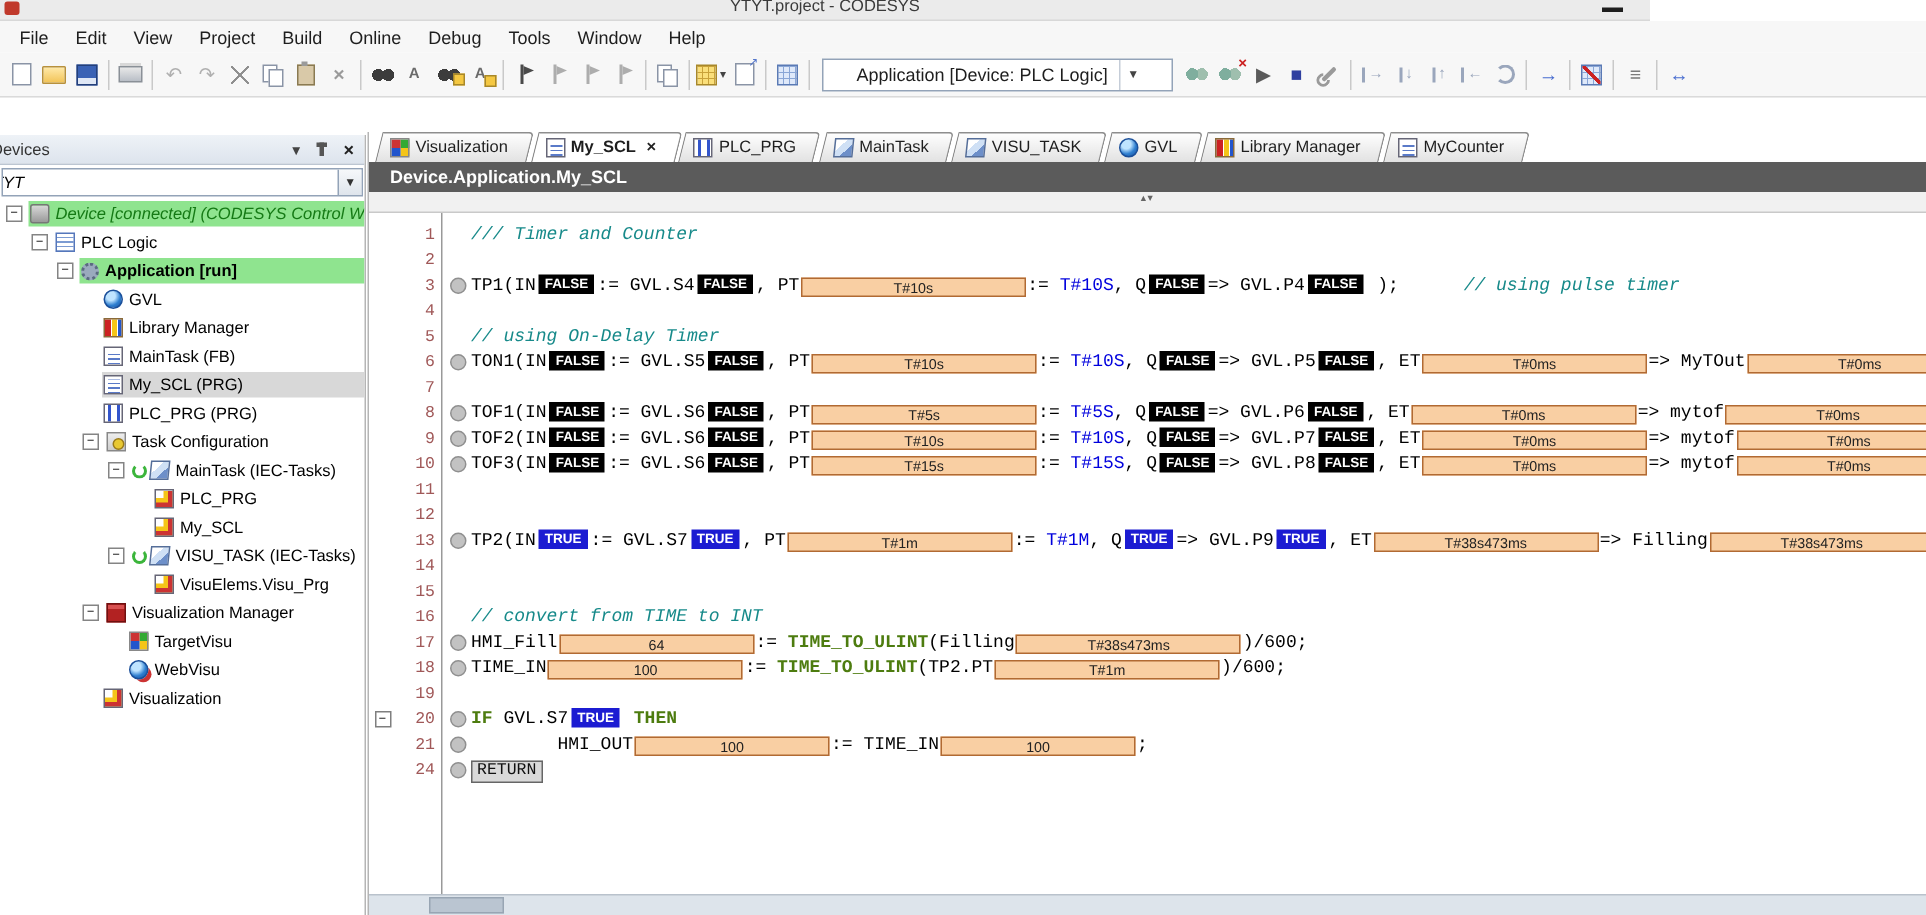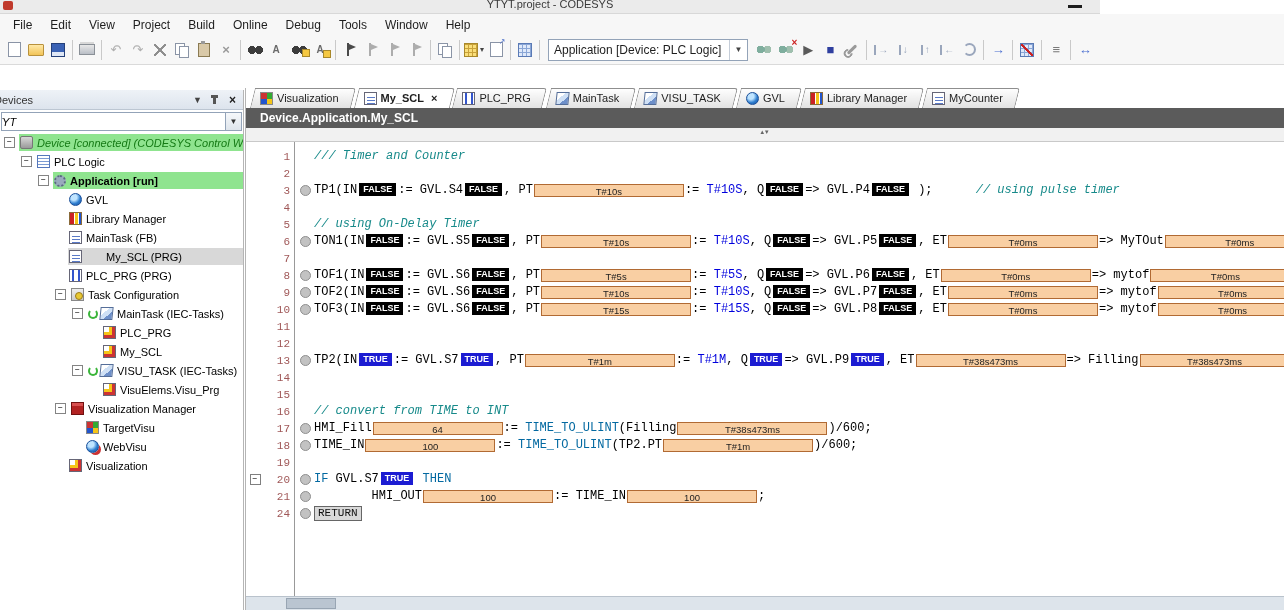--- a/index.html
+++ b/index.html
@@ -48,42 +48,42 @@
   .s-grid-y{width:12px;height:12px;border:1px solid #a8882a;background:repeating-linear-gradient(0deg,transparent 0 3px,#c9a23a 3px 4px),repeating-linear-gradient(90deg,#fadf7a 0 3px,#c9a23a 3px 4px);}
   .s-grid-b,.s-force{width:12px;height:12px;border:1px solid #5a7ab5;background:repeating-linear-gradient(0deg,transparent 0 3px,#8aa6d6 3px 4px),repeating-linear-gradient(90deg,#dfe9fa 0 3px,#8aa6d6 3px 4px);position:relative;}
   .s-force::after{content:"";position:absolute;inset:0;background:linear-gradient(45deg,transparent 45%,#cc2222 45% 58%,transparent 58%);}
   .caret{font-size:8px;color:#444;margin-left:2px;}
   .s-gears,.s-gears-x{width:16px;height:11px;position:relative;background:radial-gradient(circle at 30% 50%,#7fae9e 0 4px,transparent 4px),radial-gradient(circle at 70% 50%,#9fbfae 0 4px,transparent 4px);}
   .s-gears-x::after{content:"\00d7";position:absolute;right:-3px;top:-7px;color:#cc2222;font:bold 10px "Liberation Sans",sans-serif;}
   .s-wrench{width:12px;height:3px;background:#9a9a9a;transform:rotate(-45deg);border-radius:2px;position:relative;}
   .s-wrench::after{content:"";position:absolute;left:-4px;top:-3px;width:5px;height:5px;border:2px solid #9a9a9a;border-radius:50%;border-right-color:transparent;}
   .s-step{border-left:2px solid #9aa6bc;padding-left:2px;font-size:10px;color:#9aa6bc;line-height:1;}
   .s-reset{width:9px;height:9px;border:2px solid #9aa6bc;border-left-color:transparent;border-radius:50%;}
-  .appcombo{height:20px;border:1px solid #93a3b8;background:#fff;display:flex;align-items:center;font-size:12px;padding:0 5px;margin:0 5px;color:#1e1e1e;}
+  .appcombo{height:20px;border:1px solid #93a3b8;background:#fff;display:flex;align-items:center;font-size:12px;padding:0 22px;margin:0 5px;color:#1e1e1e;}
   .appcombo .dd{margin-left:8px;font-size:8px;color:#444;border-left:1px solid #c5cdd8;padding-left:4px;height:100%;display:flex;align-items:center;}
   
   .devpanel{position:absolute;left:0;top:90px;width:243px;bottom:0;background:#fff;border-right:1px solid #b5b5b5;overflow:hidden;}
   .devheader{height:19px;background:linear-gradient(#eef2f7,#dde4ed);border-bottom:1px solid #bcc6d2;display:flex;align-items:center;font-size:11px;color:#333;overflow:hidden;}
   .devheader .ht{margin-left:-6px;white-space:nowrap;}
   .devheader .hsp{flex:1;}
   .hicon{margin:0 5px;color:#444;font-size:9px;}
   .pinicon{width:3px;height:9px;background:#555;margin:0 6px;position:relative;}
   .pinicon::before{content:"";position:absolute;left:-2px;top:0;width:7px;height:3px;background:#555;}
   .hclose{font:bold 12px "Liberation Sans",sans-serif;color:#222;margin:0 7px;}
   .devcombo{height:17px;margin:2px 1px;border:1px solid #93a3b8;background:#fff;display:flex;align-items:center;overflow:hidden;}
   .devcombo .val{font-size:11px;font-style:italic;margin-left:-14px;white-space:nowrap;flex:1;}
   .devcombo .ddb{width:15px;height:100%;border-left:1px solid #93a3b8;background:linear-gradient(#f6f8fa,#dfe5ec);display:flex;align-items:center;justify-content:center;font-size:8px;color:#333;flex:none;}
   .tree{margin-top:2px;}
   .trow{height:19px;display:flex;align-items:center;font-size:11px;white-space:nowrap;}
   .tind{flex:none;}
   .expander{width:9px;height:9px;flex:none;border:1px solid #848484;background:#fff;font:8px/7px "DejaVu Sans Mono",monospace;text-align:center;color:#222;margin-right:4px;}
   .noexp{width:13px;flex:none;}
   .hlwrap{flex:1;display:flex;align-items:center;height:17px;padding-left:1px;overflow:hidden;}
   .hl-green{background:#8fe48f;}
-  .hl-sel{background:#d8d8d8;gap:20px;}
+  .hl-sel{background:#d8d8d8;}
   .tlabel{overflow:hidden;}
   .lab-conn{color:#157a15;font-style:italic;}
   .lab-bold{font-weight:bold;}
   
   .ti{display:inline-block;width:13px;height:13px;margin-right:4px;flex:none;box-sizing:border-box;}
   .ti-device{background:linear-gradient(#d8d8d8,#9a9a9a);border:1px solid #777;border-radius:2px;}
   .ti-plc-logic{background:repeating-linear-gradient(180deg,#fff 0 2px,#7c9bd2 2px 3px);border:1px solid #5577bb;}
   .ti-gear{width:12px;height:12px;border-radius:50%;background:#9aaabd;border:2px dotted #5a6a80;}
   .ti-globe{border-radius:50%;background:radial-gradient(circle at 35% 30%,#bfe4ff 0 3px,#2f7fd0 60%,#1a4f9a);border:1px solid #1a4f9a;}
   .ti-books{background:linear-gradient(90deg,#cc2222 0 4px,#fff 4px 5px,#f5c518 5px 8px,#fff 8px 9px,#2255cc 9px 13px);border:1px solid #8a6a3a;}
@@ -112,21 +112,21 @@
   .codearea{flex:1;position:relative;background:#fff;overflow:hidden;padding-top:6px;}
   .codearea::before{content:"";position:absolute;left:48px;top:0;bottom:0;width:1px;background:#999;}
   .code-row{display:flex;height:17px;align-items:center;}
   .fold{width:18px;flex:none;display:flex;justify-content:center;align-items:center;}
   .foldbox{width:9px;height:9px;border:1px solid #7f7f7f;background:#fff;font:8px/7px "DejaVu Sans Mono",monospace;text-align:center;color:#222;}
   .lnum{width:26px;flex:none;text-align:right;padding-right:6px;font:11px "Liberation Mono",monospace;color:#a05858;}
   .bpc{width:18px;flex:none;display:flex;align-items:center;justify-content:center;}
   .bpdot{width:9px;height:9px;border-radius:50%;background:#c2c2c2;border:1px solid #8f8f8f;}
   .lct{flex:1;white-space:pre;font:12px/17px "Liberation Mono",monospace;overflow:hidden;color:#000;}
   .tk-c{color:#178a8a;font-style:italic;}
-  .tk-k{color:#0369a1;font-weight:normal;}
+  .tk-k{color:#4d7c0f;font-weight:bold;}
   .tk-l{color:#0000dd;}
   .monb{display:inline-block;font:bold 9px/11px "Liberation Sans",sans-serif;color:#fff;padding:1px 4px;margin:0 2px;vertical-align:1px;}
   .monb.f{background:#000;} .monb.t{background:#1c1cd2;}
   .monx{display:inline-block;height:13px;background:#f9cfa3;border:1px solid #b16a33;font:9.5px/13px "Liberation Sans",sans-serif;color:#222;text-align:center;vertical-align:-2px;margin:0 1px;box-sizing:border-box;}
   .retbox{display:inline-block;background:#d9d9d9;border:1px solid #666;padding:0 3px;color:#111;font:11px/13px "Liberation Mono",monospace;}
   .hscroll{height:13px;background:#dde4eb;border-top:1px solid #b9c2cc;position:relative;flex:none;}
   .hthumb{position:absolute;left:40px;top:1px;bottom:1px;width:48px;background:#bac5d1;border:1px solid #98a5b3;}
 </style>
 </head>
 <body>

